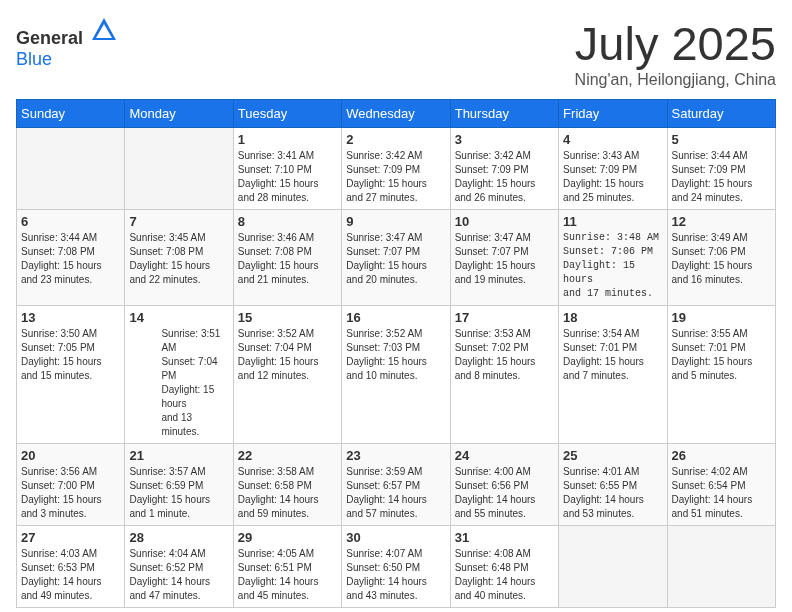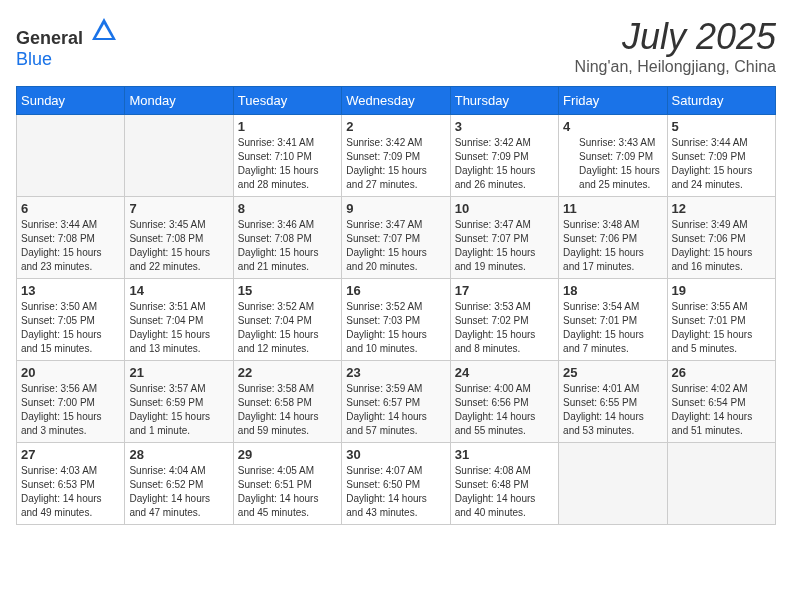--- a/index.html
+++ b/index.html
@@ -32,24 +32,23 @@
     }
     .logo-icon {
       width: 28px;
       height: 28px;
       margin-left: 2px;
     }
     .title-block {
       text-align: right;
     }
     .month-title {
-      font-size: 36px;
+      font-size: 47px;
       font-weight: normal;
       color: #333;
-      font-style: italic;
     }
     .location-title {
       font-size: 16px;
       color: #555;
     }
     .calendar {
       width: 100%;
       border-collapse: collapse;
       border: 1px solid #ccc;
     }
@@ -144,21 +143,21 @@
         </td>
         <td>
           <span class="day-number">3</span>
           <div class="day-info" style="white-space: pre-line;">Sunrise: 3:42 AM
 Sunset: 7:09 PM
 Daylight: 15 hours
 and 26 minutes.</div>
         </td>
         <td>
           <span class="day-number">4</span>
-          <div class="day-info" style="white-space: pre-line; margin-left: 16px;">Sunrise: 3:43 AM
+          <div class="day-info" style="white-space: pre-line;">Sunrise: 3:43 AM
 Sunset: 7:09 PM
 Daylight: 15 hours
 and 25 minutes.</div>
         </td>
         <td>
           <span class="day-number">5</span>
           <div class="day-info" style="white-space: pre-line;">Sunrise: 3:44 AM
 Sunset: 7:09 PM
 Daylight: 15 hours
 and 24 minutes.</div>
@@ -195,21 +194,21 @@
         </td>
         <td>
           <span class="day-number">10</span>
           <div class="day-info" style="white-space: pre-line;">Sunrise: 3:47 AM
 Sunset: 7:07 PM
 Daylight: 15 hours
 and 19 minutes.</div>
         </td>
         <td>
           <span class="day-number">11</span>
-          <div class="day-info" style="white-space: pre-line;">Sunrise: 3:48 AM
+          <div class="day-info" style="white-space: pre-line; font-family: Liberation Mono, monospace;">Sunrise: 3:48 AM
 Sunset: 7:06 PM
 Daylight: 15 hours
 and 17 minutes.</div>
         </td>
         <td>
           <span class="day-number">12</span>
           <div class="day-info" style="white-space: pre-line;">Sunrise: 3:49 AM
 Sunset: 7:06 PM
 Daylight: 15 hours
 and 16 minutes.</div>
@@ -218,21 +217,21 @@
       <tr>
         <td>
           <span class="day-number">13</span>
           <div class="day-info" style="white-space: pre-line;">Sunrise: 3:50 AM
 Sunset: 7:05 PM
 Daylight: 15 hours
 and 15 minutes.</div>
         </td>
         <td>
           <span class="day-number">14</span>
-          <div class="day-info" style="white-space: pre-line;">Sunrise: 3:51 AM
+          <div class="day-info" style="white-space: pre-line; margin-left: 32px;">Sunrise: 3:51 AM
 Sunset: 7:04 PM
 Daylight: 15 hours
 and 13 minutes.</div>
         </td>
         <td>
           <span class="day-number">15</span>
           <div class="day-info" style="white-space: pre-line;">Sunrise: 3:52 AM
 Sunset: 7:04 PM
 Daylight: 15 hours
 and 12 minutes.</div>

